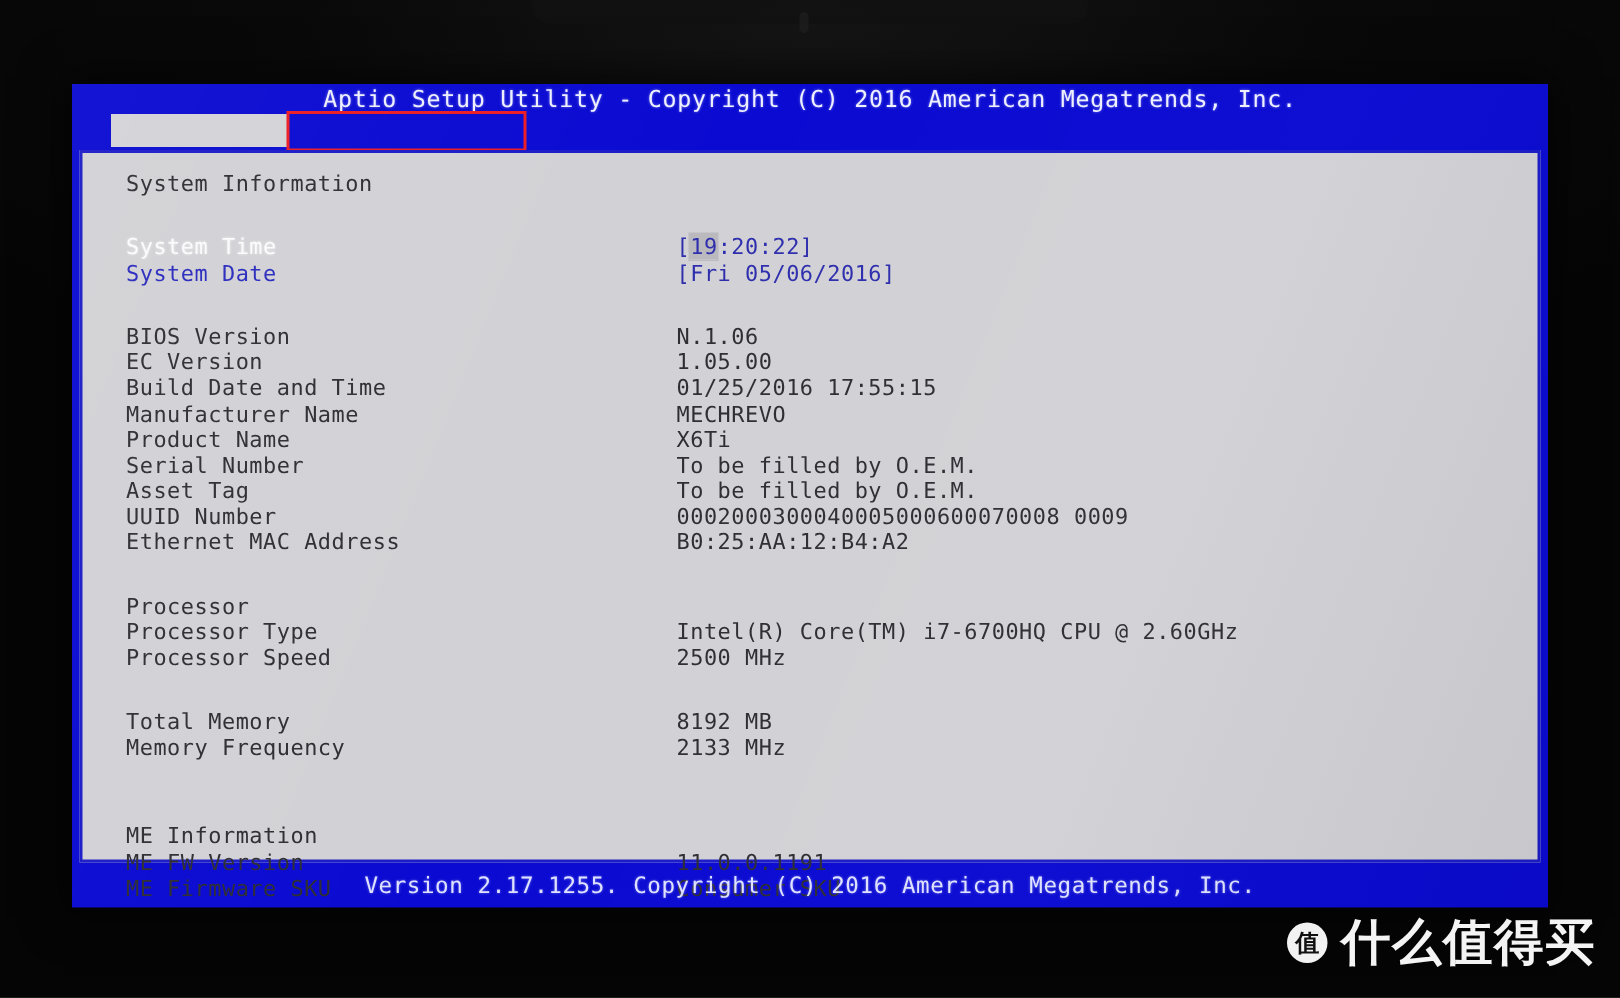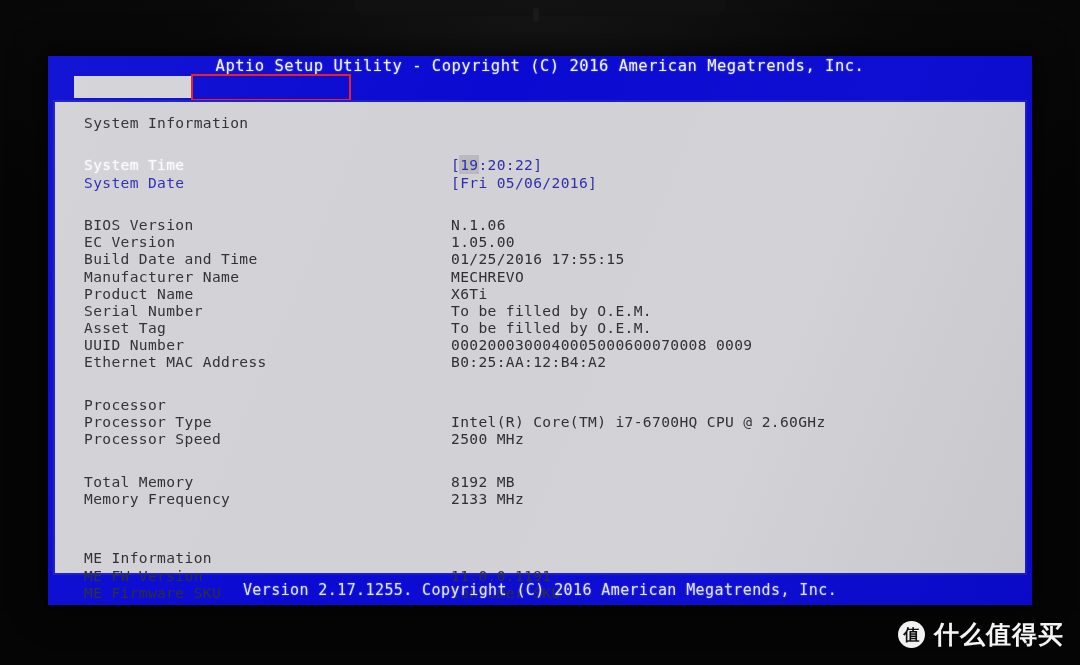--- a/index.html
+++ b/index.html
@@ -185,21 +185,21 @@
     color: #111;
     font-family: "DejaVu Sans", "Liberation Sans", sans-serif;
     font-size: 16px;
     font-weight: bold;
     line-height: 27px;
     text-align: center;
   }
   #wm-text {
     color: #f4f4f4;
     font-family: "DejaVu Sans", "Liberation Sans", sans-serif;
-    font-size: 25px;
+    font-size: 33px;
     font-weight: bold;
     letter-spacing: 1px;
   }
 
   
   #sheen {
     position: absolute;
     inset: 0;
     pointer-events: none;
     background: linear-gradient(112deg, rgba(255,255,255,.045) 0%, rgba(255,255,255,0) 38%, rgba(255,255,255,.02) 70%, rgba(0,0,0,.05) 100%);

